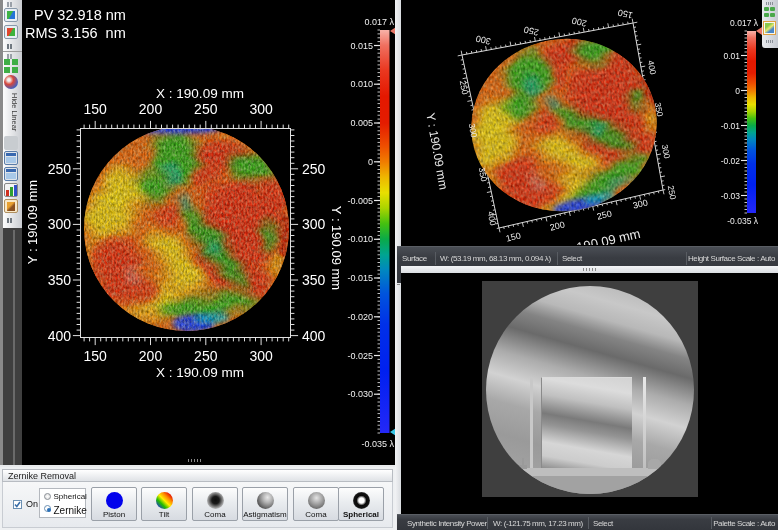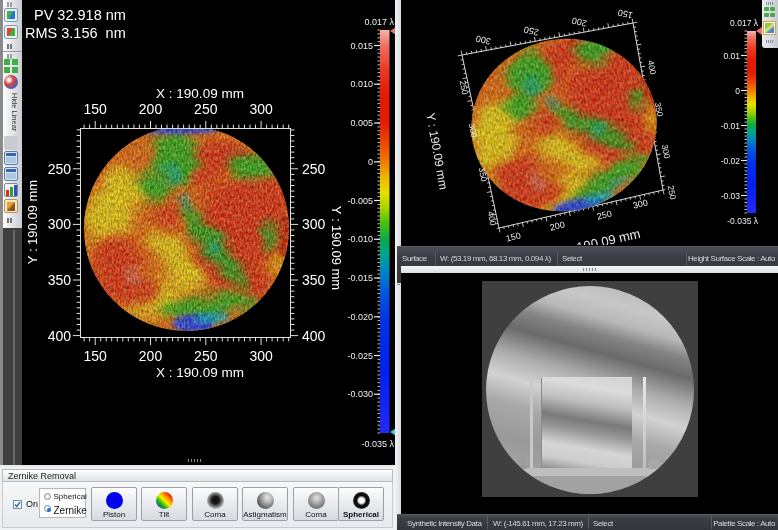--- a/index.html
+++ b/index.html
@@ -380,20 +380,20 @@
    <div class="abs" style="left:33px;top:182px;width:142px;height:8px;background:#bebebe;"></div>
    <div class="abs" style="left:55px;top:91px;width:91px;height:91px;background:linear-gradient(190deg,#d2d2d2 0%,#dcdcdc 15%,#c0c0c0 30%,#7a7a7a 48%,#949494 58%,#d6d6d6 75%,#cccccc 88%,#8e8e8e 100%);border-top:1px solid #dadada;border-left:1px solid #8a8a8a;"></div>
    <div class="abs" style="left:44px;top:92px;width:2.5px;height:90px;background:#c8c8c8;"></div>
    <div class="abs" style="left:156.5px;top:91px;width:3.5px;height:91px;background:linear-gradient(#e8e8e8,#c0c0c0);"></div>
    <div class="abs" style="left:36px;top:172px;width:2px;height:10px;background:#9a9a9a;"></div>
    <div class="abs" style="left:33px;top:179px;width:8px;height:4px;background:#9a9a9a;"></div>
    <div class="abs" style="left:162px;top:173px;width:13px;height:10px;background:#a8a8a8;border-radius:5px 5px 0 0;"></div>
  </div>
 </div>
 <div class="sbar" style="left:397px;top:514px;height:16px;width:381px;">
- <span style="left:10px;top:4px;">Synthetic Intensity Data</span>
+ <span style="left:10px;top:4px;">Synthetic Intensity Power</span>
     <div class="sep" style="left:90px;top:2px;height:12px;"></div>
- <span style="left:96px;top:4px;">W: (-145.61 mm, 17.23 mm)</span>
+ <span style="left:96px;top:4px;">W: (-121.75 mm, 17.23 mm)</span>
     <div class="sep" style="left:191px;top:2px;height:12px;"></div>
  <span style="left:196px;top:4px;">Select</span>
  <div class="sep" style="left:314px;top:2px;height:12px;"></div>
  <span style="right:3px;top:4px;text-align:center;">Palette Scale : Auto</span>
 </div>
 
 </body></html>

